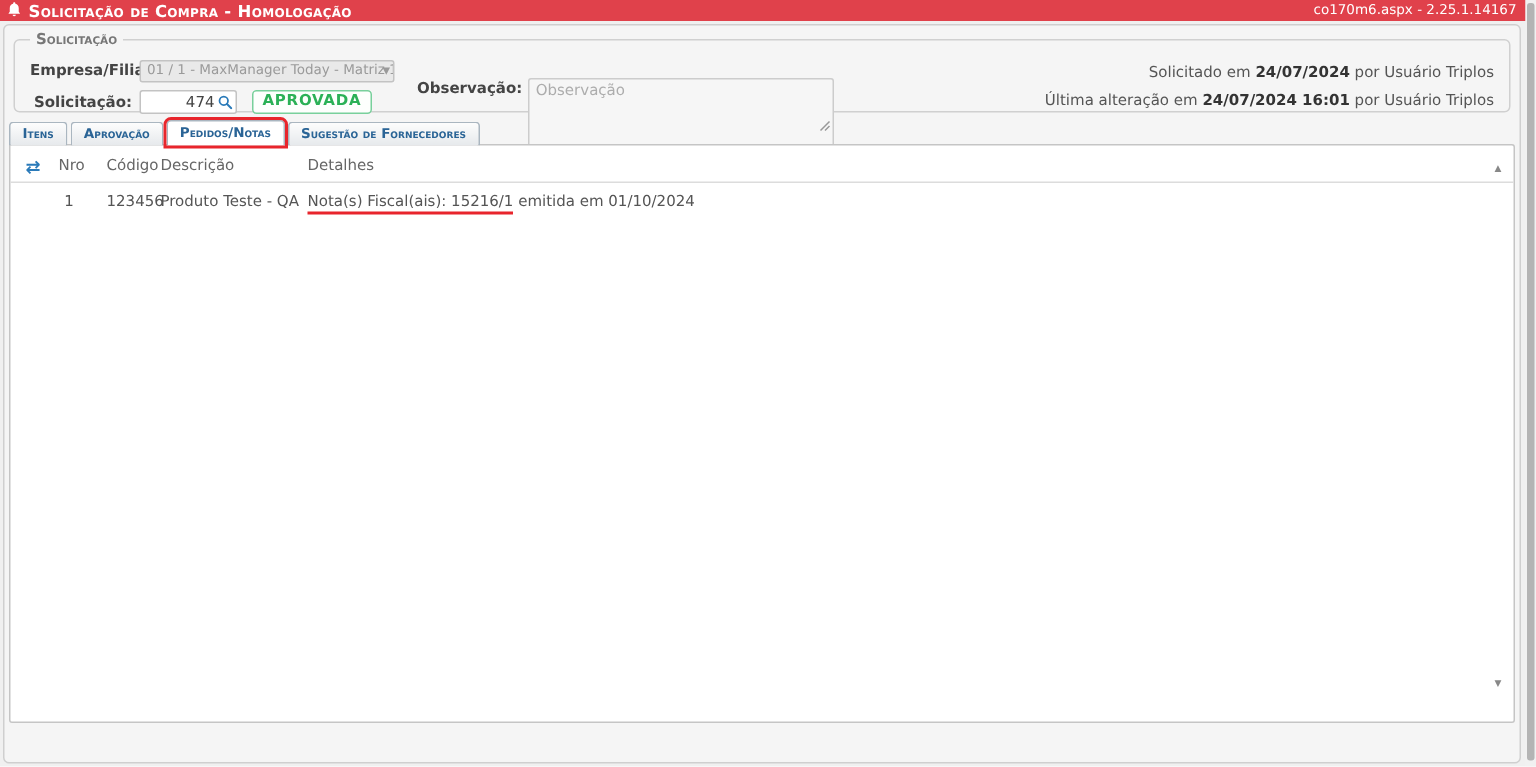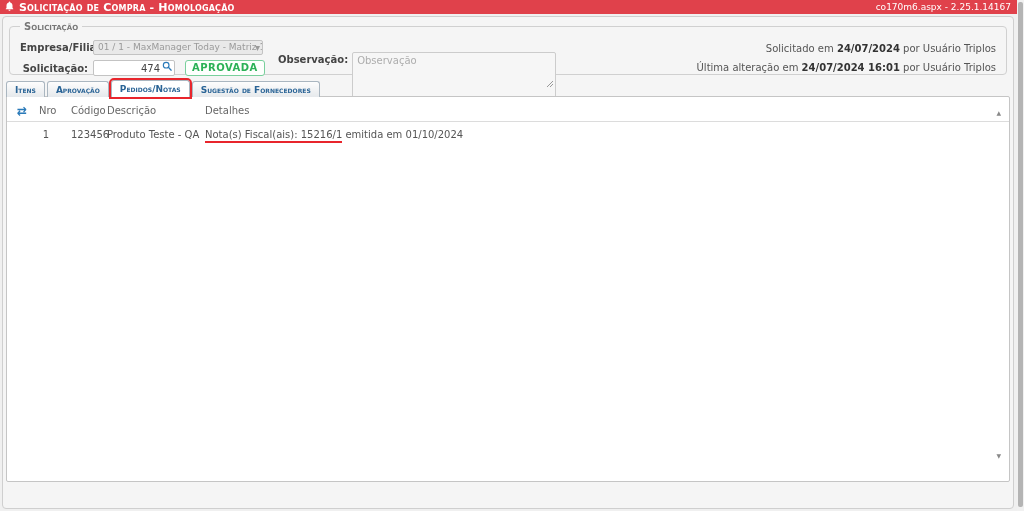--- a/index.html
+++ b/index.html
@@ -54,23 +54,23 @@
     color: #9a9a9a; font-size: 9px; line-height: 13px;
     padding: 0 14px 0 4px; position: relative;
     white-space: nowrap; overflow: hidden;
   }
   .fake-select .chev {
     position: absolute; right: 2px; top: 0px; color: #9a9a9a; font-size: 10px;
   }
   .row-solic { top: 28px; left: 10px; }
   .row-solic .lbl { width: 68px; text-align: right; margin-right: 5px; }
   .solic-input-wrap {
-    width: 82px; height: 16px; background: #fff;
+    width: 65px; height: 16px; background: #fff;
     border: 1px solid #c3c3c3; border-radius: 2px;
-    display: flex; justify-content: flex-end;
+    display: flex; align-items: center; justify-content: flex-end;
     padding: 0 2px 0 2px; gap: 2px;
   }
   .solic-input {
     border: none; outline: none; width: 42px; text-align: right;
     font-size: 10px; color: #444; background: transparent;
     font-family: inherit;
   }
   .badge-aprovada {
     margin-left: 10px;
     border: 1px solid #79d09c; border-radius: 3px;

